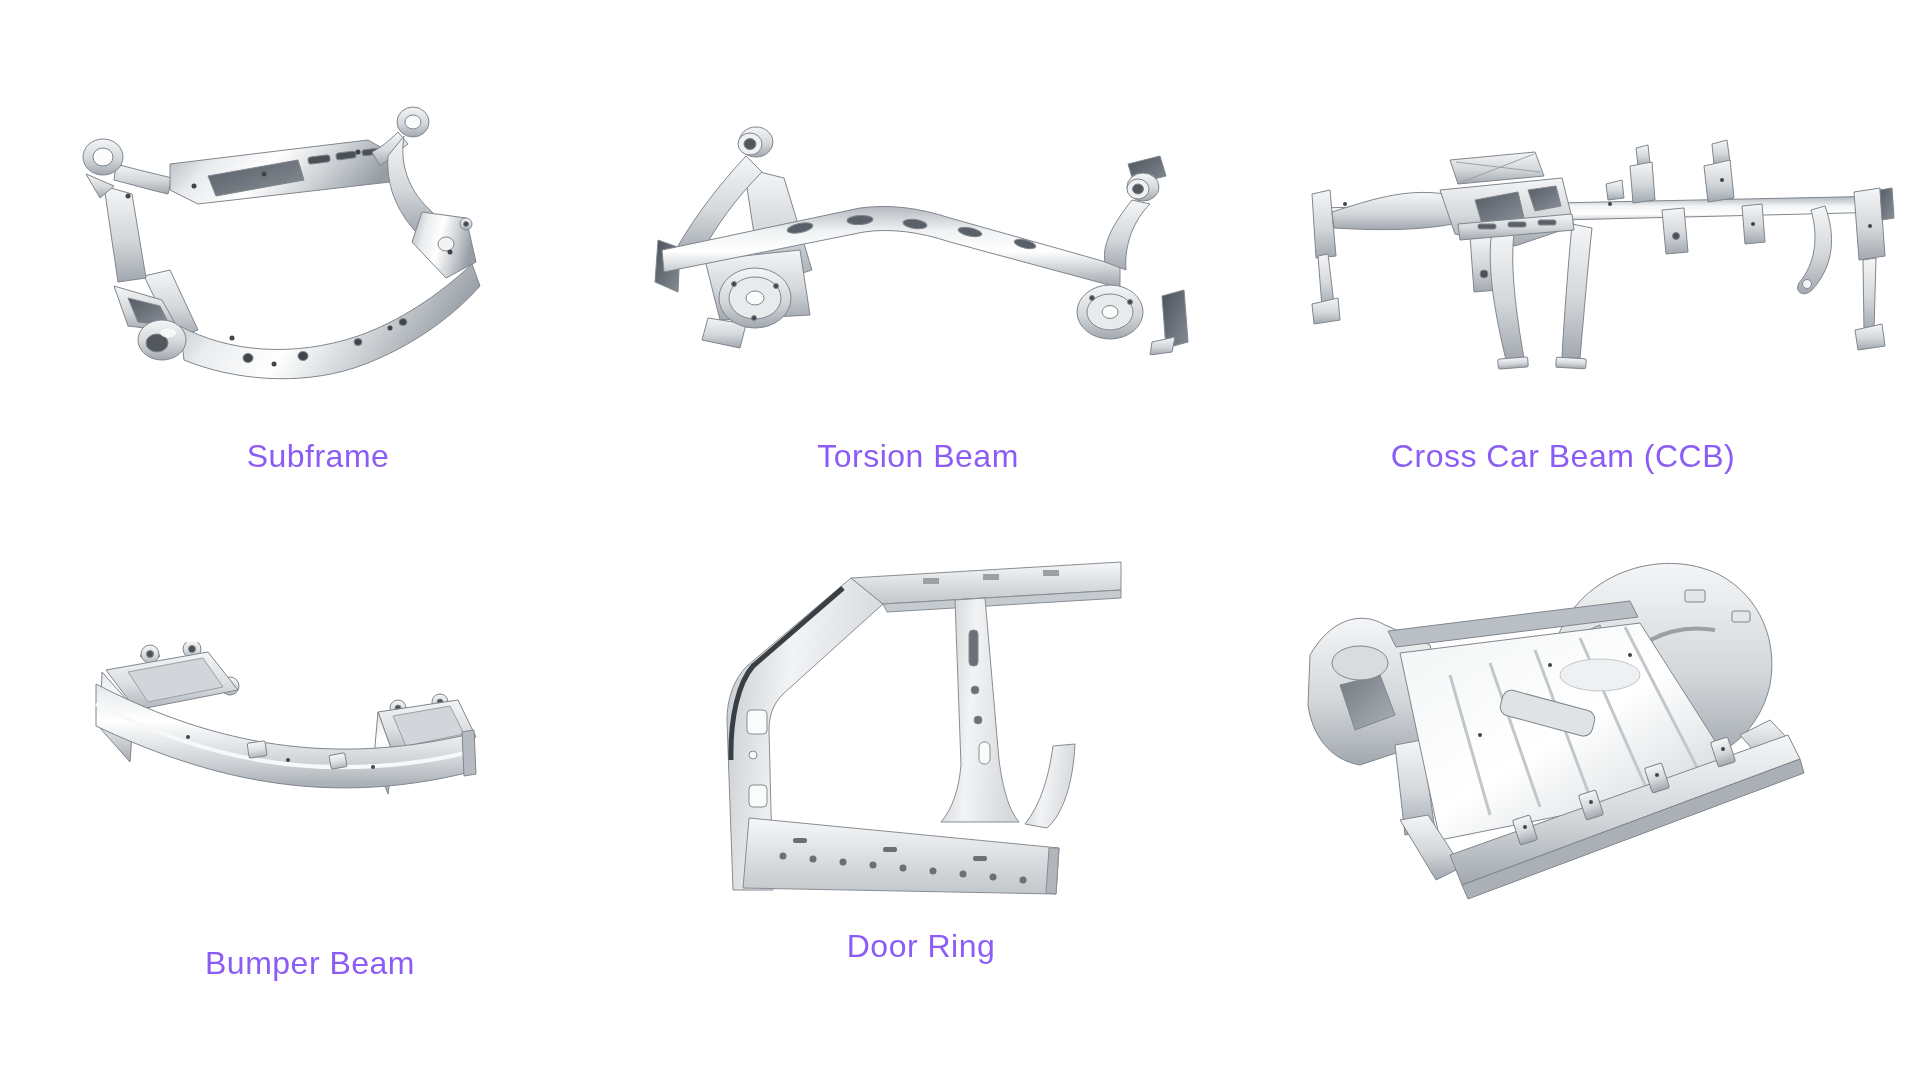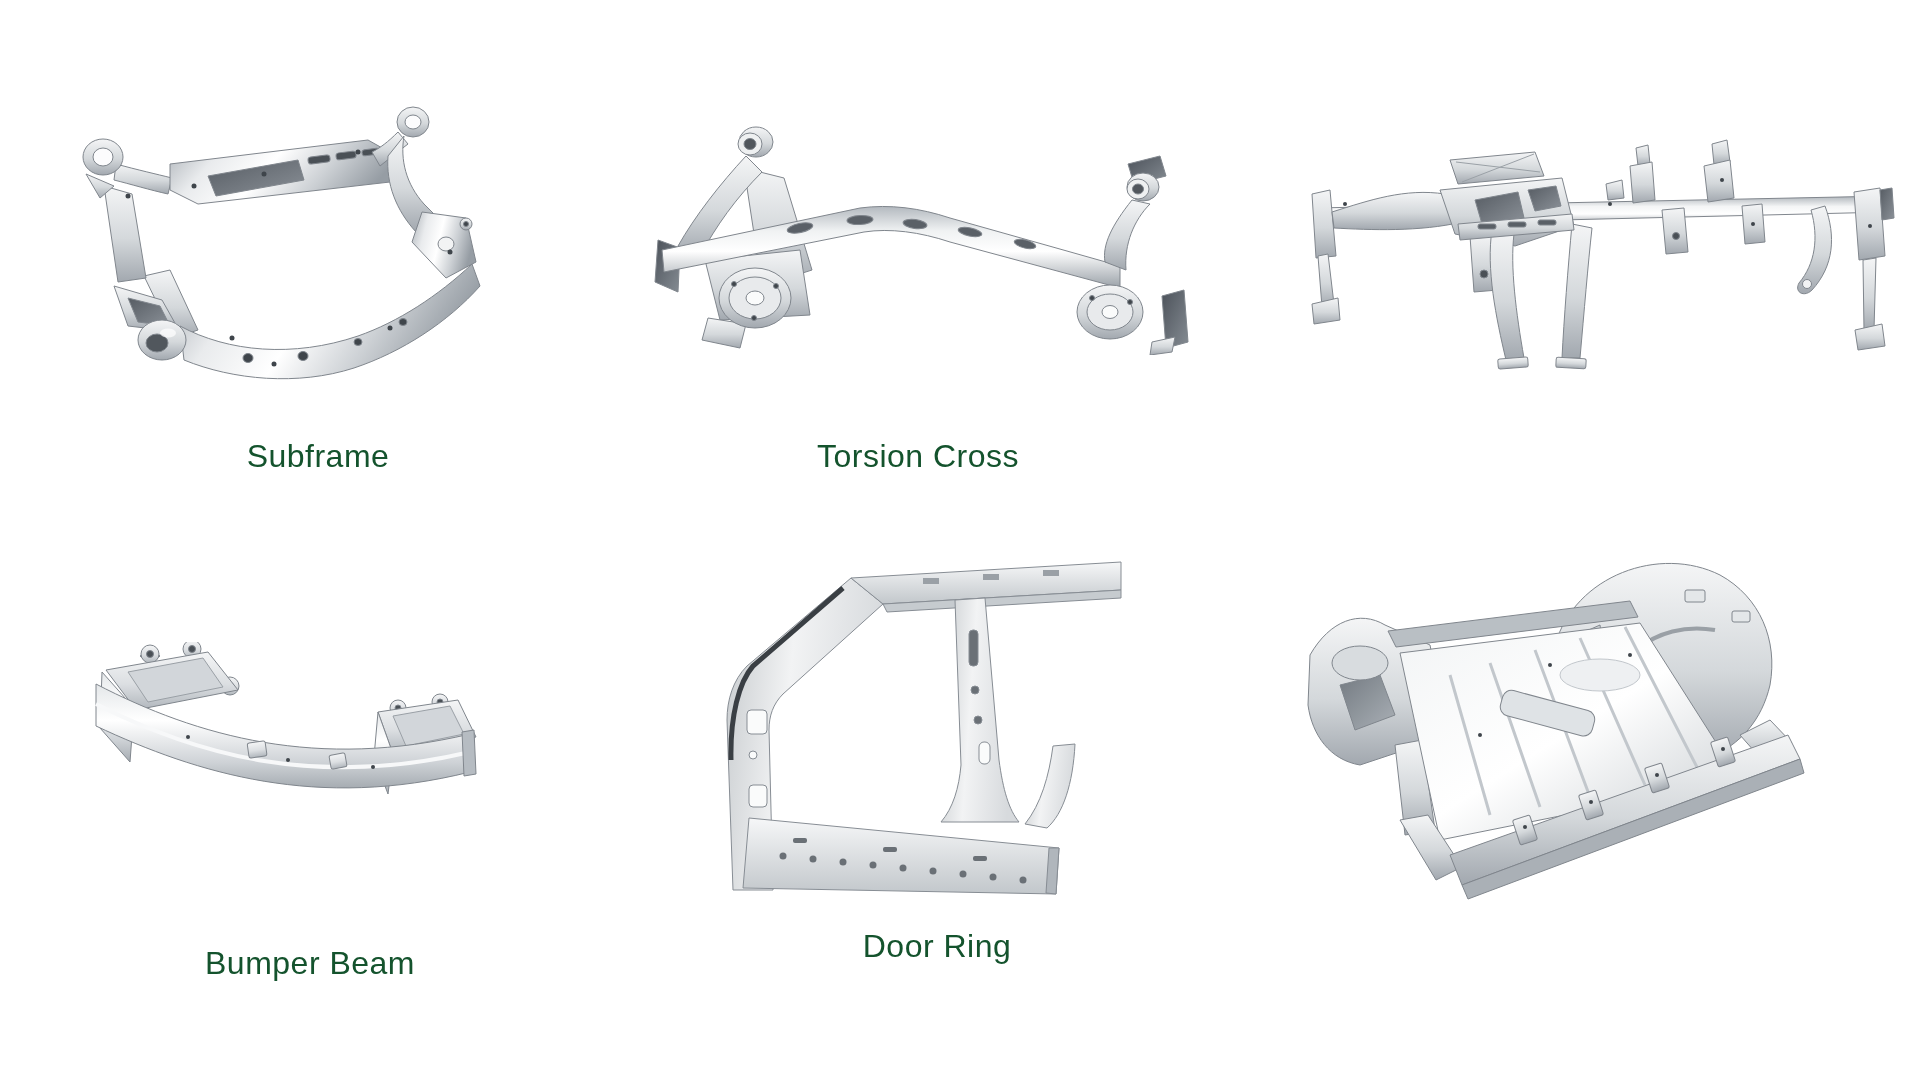--- a/index.html
+++ b/index.html
@@ -5,21 +5,21 @@
   html,body{margin:0;padding:0;background:#ffffff;}
   .canvas{
     position:relative;width:1920px;height:1080px;background:#ffffff;
     overflow:hidden;font-family:"Liberation Sans",sans-serif;
   }
   .part{position:absolute;margin:0;padding:0;}
   .part svg{display:block;width:100%;height:100%;}
   .part-label{
     position:absolute;transform:translateX(-50%);
     font-size:32px;font-weight:400;letter-spacing:.5px;
-    color:#14532d;white-space:nowrap;
+    color:#8b5cf6;white-space:nowrap;
     font-family:"Liberation Sans",sans-serif;
   }
 </style>
 </head>
 <body>
 
 <div class="canvas">
 
   <figure class="part" style="left:58px;top:100px;width:435px;height:290px;">
     <svg viewBox="0 0 435 290" aria-hidden="true">
@@ -353,17 +353,18 @@
         <circle cx="357" cy="240" r="2"></circle>
           <circle cx="423" cy="214" r="2"></circle>
         <circle cx="180" cy="200" r="2"></circle>
           <circle cx="250" cy="130" r="2"></circle>
         <circle cx="330" cy="120" r="2"></circle>
       </g>
     </svg>
   </figure>
 
   <div class="part-label" style="left:318px;top:438px;">Subframe</div>
-  <div class="part-label" style="left:918px;top:438px;">Torsion Cross</div>
+  <div class="part-label" style="left:918px;top:438px;">Torsion Beam</div>
+  <div class="part-label" style="left:1563px;top:438px;">Cross Car Beam (CCB)</div>
   <div class="part-label" style="left:310px;top:928px;margin-top:17px;">Bumper Beam</div>
-  <div class="part-label" style="left:921px;top:928px;margin-left:16px;">Door Ring</div>
+  <div class="part-label" style="left:921px;top:928px;">Door Ring</div>
 
 </div>
 
 </body></html>

